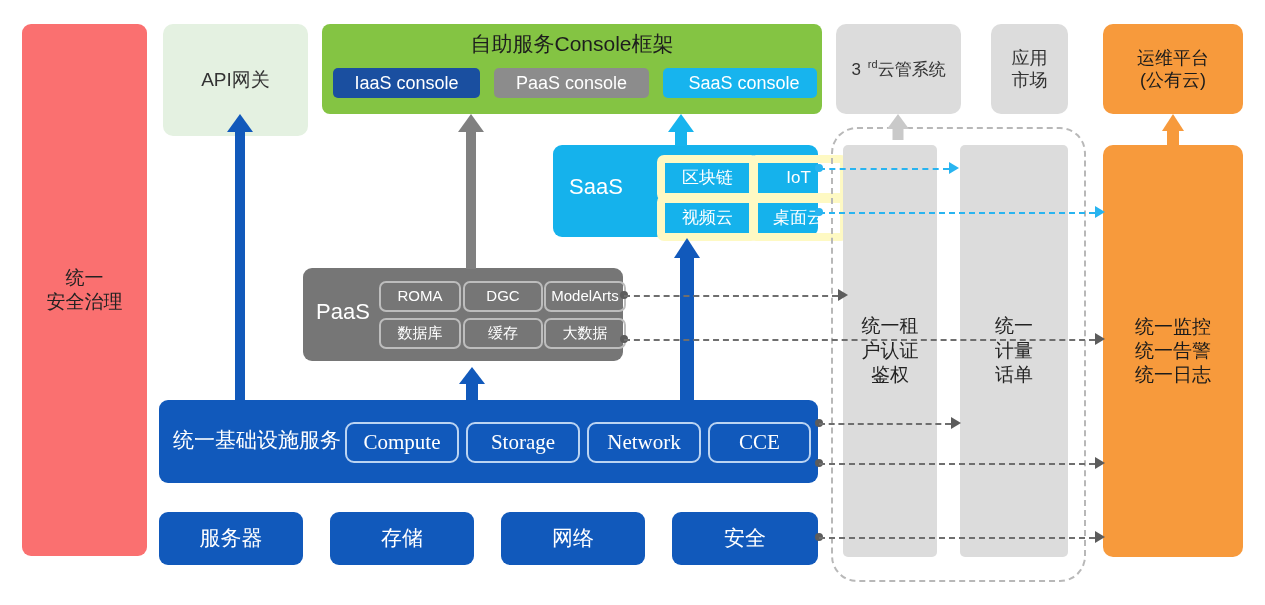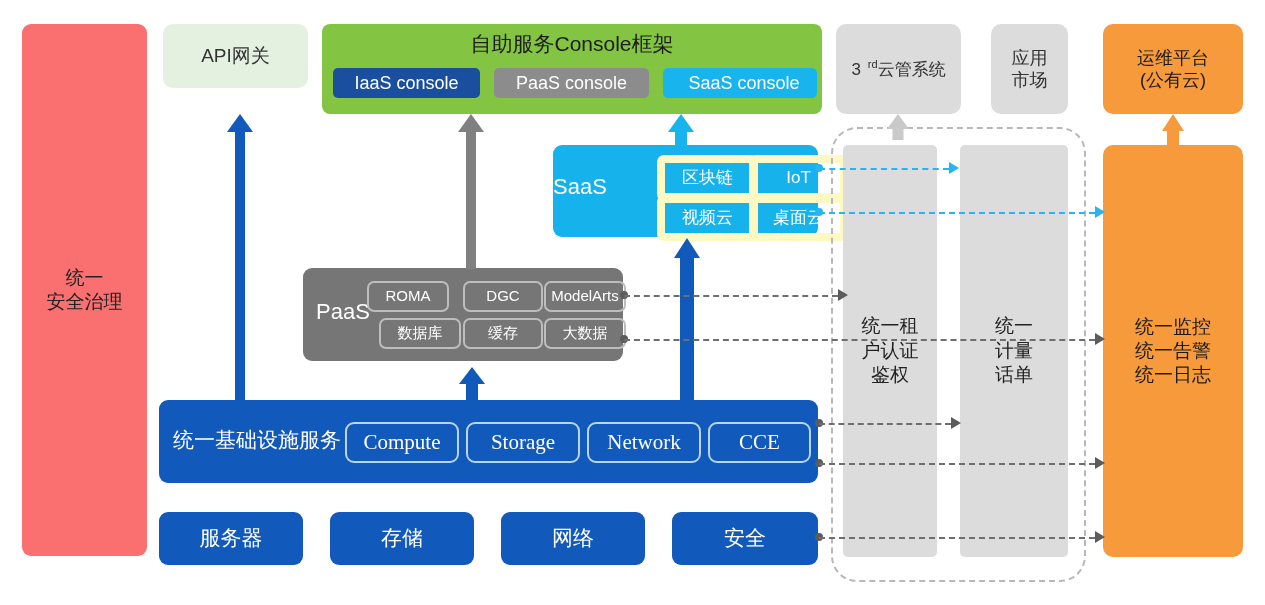--- a/index.html
+++ b/index.html
@@ -31,21 +31,21 @@
     left:22px; top:24px; width:125px; height:532px;
     background:#FA7070; color:#222; font-size:19px; border-radius:9px;
   }
   .ops-col{
     left:1103px; top:145px; width:140px; height:412px;
     background:#F79A3C; color:#1b1b1b; font-size:19px; border-radius:10px;
   }
 
   
   .api-gw{
-    left:163px; top:24px; width:145px; height:64px;
+    left:163px; top:24px; width:145px; height:112px;
     background:#E4F1E1; color:#333; font-size:19px;
   }
   .console-frame{
     left:322px; top:24px; width:500px; height:90px;
     background:#84C443; border-radius:8px;
     display:block;
   }
   .console-title{
     position:absolute; left:0; top:7px; width:100%;
     text-align:center; font-size:21px; color:#1d1d1d;
@@ -72,21 +72,21 @@
     left:1103px; top:24px; width:140px; height:90px;
     background:#F79A3C; color:#1b1b1b; font-size:18px;
   }
 
   
   .saas{
     left:553px; top:145px; width:265px; height:92px;
     background:#15B2EC; border-radius:9px; display:block;
   }
   .saas-label{
-    position:absolute; left:0; top:28px; width:80px;
+    position:absolute; left:16px; top:28px; width:80px;
     color:#fff; font-size:22px; text-align:left;
   }
   .saas-chip{
     position:absolute; height:30px; border:8px solid #fef9c3;
     border-radius:7px; color:#fff; font-size:17px;
     display:flex; align-items:center; justify-content:center;
     background:transparent;
   }
 
   
@@ -201,21 +201,21 @@
   <div class="box saas">
     <div class="saas-label">SaaS</div>
     <div class="saas-chip" style="left:104px; top:10px; width:85px;">区块链</div>
     <div class="saas-chip" style="left:196px; top:10px; width:83px;">IoT</div>
     <div class="saas-chip" style="left:104px; top:50px; width:85px;">视频云</div>
     <div class="saas-chip" style="left:196px; top:50px; width:83px;">桌面云</div>
   </div>
 
   <div class="box paas">
     <div class="paas-label">PaaS</div>
-    <div class="paas-chip" style="left:64px; top:13px; width:78px;">ROMA</div>
+    <div class="paas-chip" style="left:76px; top:13px; width:78px;">ROMA</div>
     <div class="paas-chip" style="left:160px; top:13px; width:76px;">DGC</div>
     <div class="paas-chip" style="left:241px; top:13px; width:78px;">ModelArts</div>
     <div class="paas-chip" style="left:76px; top:50px; width:78px;">数据库</div>
     <div class="paas-chip" style="left:160px; top:50px; width:76px;">缓存</div>
     <div class="paas-chip" style="left:241px; top:50px; width:78px;">大数据</div>
   </div>
 
   <div class="box infra">
     <div class="infra-label">统一基础设施服务</div>
     <div class="infra-chip" style="left:186px; width:110px;">Compute</div>

